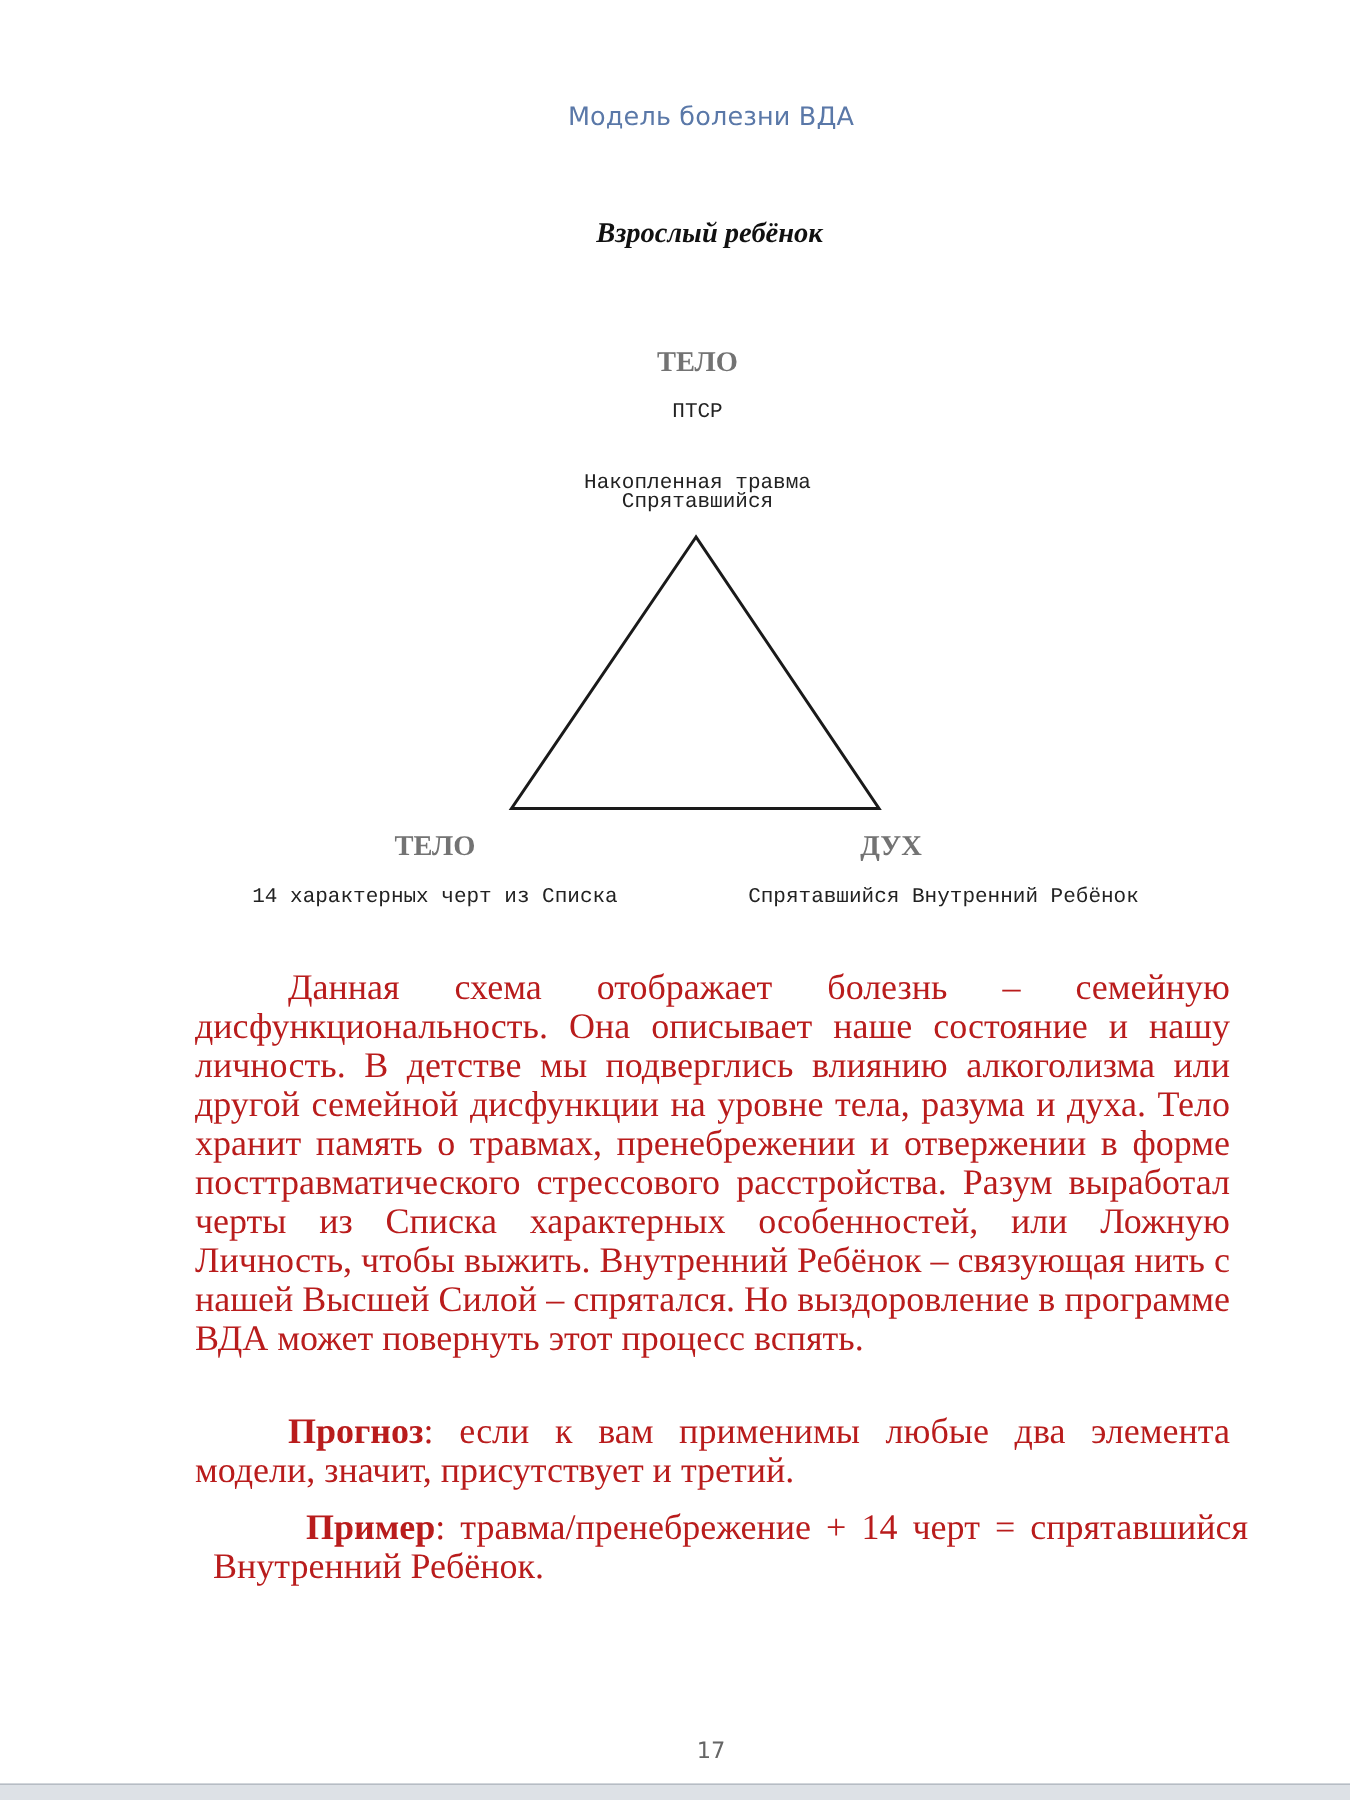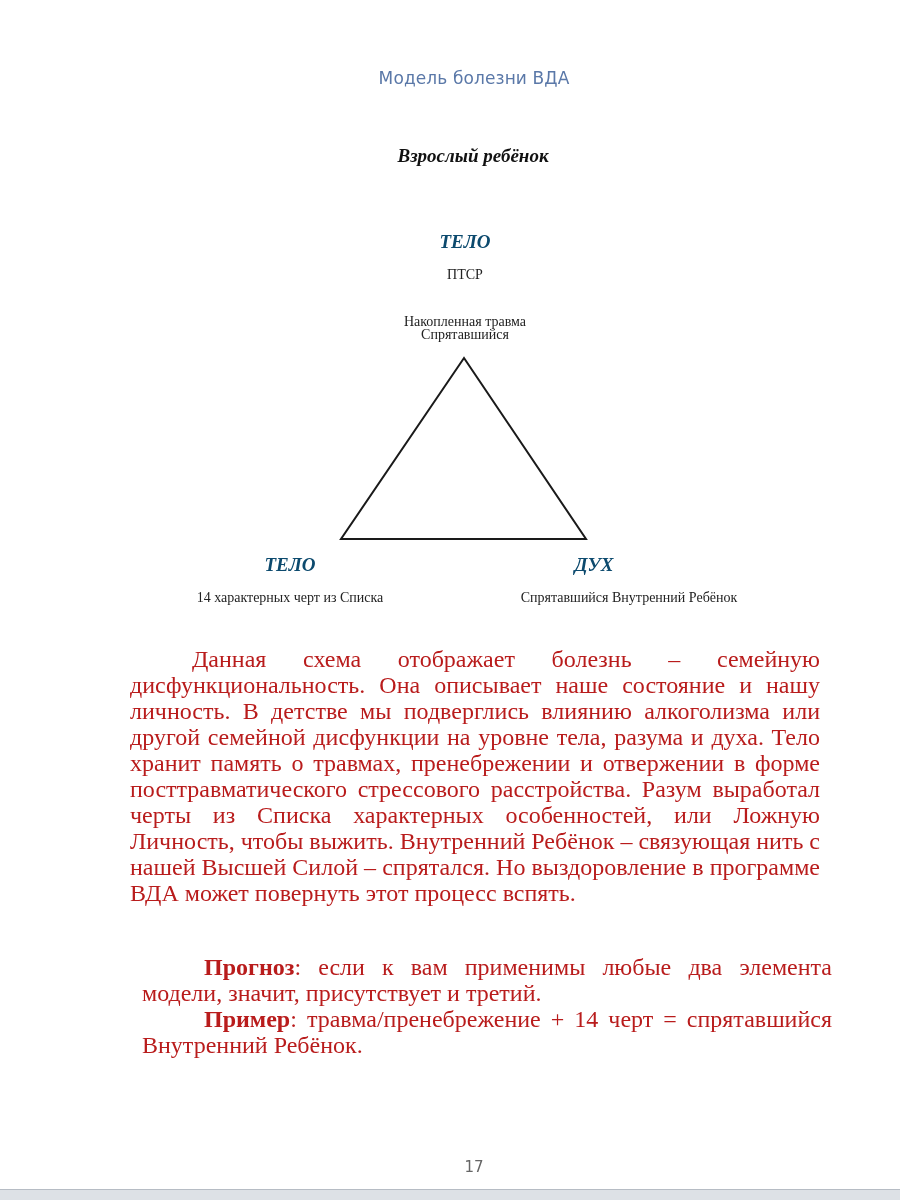--- a/index.html
+++ b/index.html
@@ -43,27 +43,26 @@
     font-weight: bold;
     font-style: italic;
     font-size: 19px;
     color: #111;
   }
   .node-label {
     position: absolute;
     font-family: "Liberation Serif", serif;
     font-weight: bold;
     font-size: 19px;
-    color: #0c4a6e;
+    color: #737373;
     text-align: center;
-    font-style: italic;
   }
   .node-sub {
     position: absolute;
-    font-family: Liberation Serif, serif;
+    font-family: Liberation Mono, monospace;
     font-size: 14px;
     color: #222;
     text-align: center;
   }
   .triangle {
     position: absolute;
     left: 330px;
     top: 350px;
     width: 270px;
     height: 200px;
@@ -122,20 +121,20 @@
 
     <div class="node-label" style="left:190px; top:554px; width:200px;">ТЕЛО</div>
     <div class="node-sub" style="left:150px; top:590px; width:280px;">14 характерных черт из Списка</div>
 
     <div class="node-label" style="left:494px; top:554px; width:200px;">ДУХ</div>
     <div class="node-sub" style="left:474px; top:590px; width:310px;">Спрятавшийся Внутренний Ребёнок</div>
   </div>
 
   <p class="body-text indent" style="top:646px; margin:0;">Данная схема отображает болезнь – семейную дисфункциональность. Она описывает наше состояние и нашу личность. В детстве мы подверглись влиянию алкоголизма или другой семейной дисфункции на уровне тела, разума и духа. Тело хранит память о травмах, пренебрежении и отвержении в форме посттравматического стрессового расстройства. Разум выработал черты из Списка характерных особенностей, или Ложную Личность, чтобы выжить. Внутренний Ребёнок – связующая нить с нашей Высшей Силой – спрятался. Но выздоровление в программе ВДА может повернуть этот процесс вспять.</p>
 
-  <p class="body-text indent" style="top:942px; margin:12px;"><b>Прогноз</b><span>: если к вам применимы любые два элемента модели, значит, присутствует и третий.</span></p>
+  <p class="body-text indent" style="top:942px; margin:0;"><b>Прогноз</b><span>: если к вам применимы любые два элемента модели, значит, присутствует и третий.</span></p>
 
   <p class="body-text indent" style="top:994px; margin:12px;"><b>Пример</b><span>: травма/пренебрежение + 14 черт = спрятавшийся Внутренний Ребёнок.</span></p>
 
   <div class="page-number">17</div>
 </div>
 
 <div class="bottom-bar"></div>
 
 </body></html>

